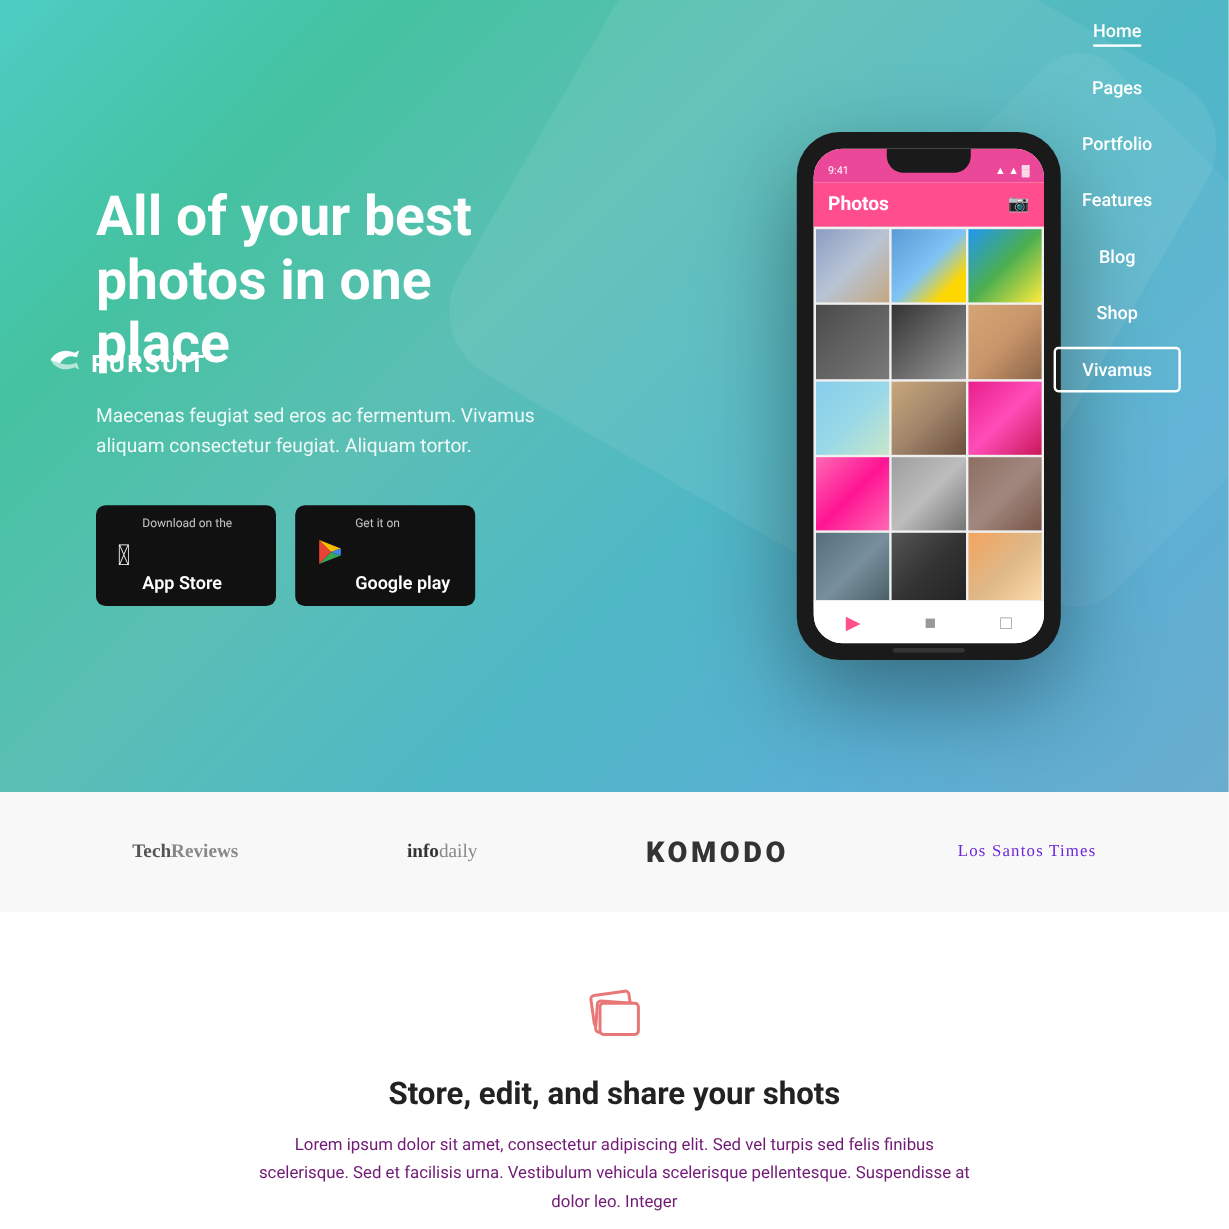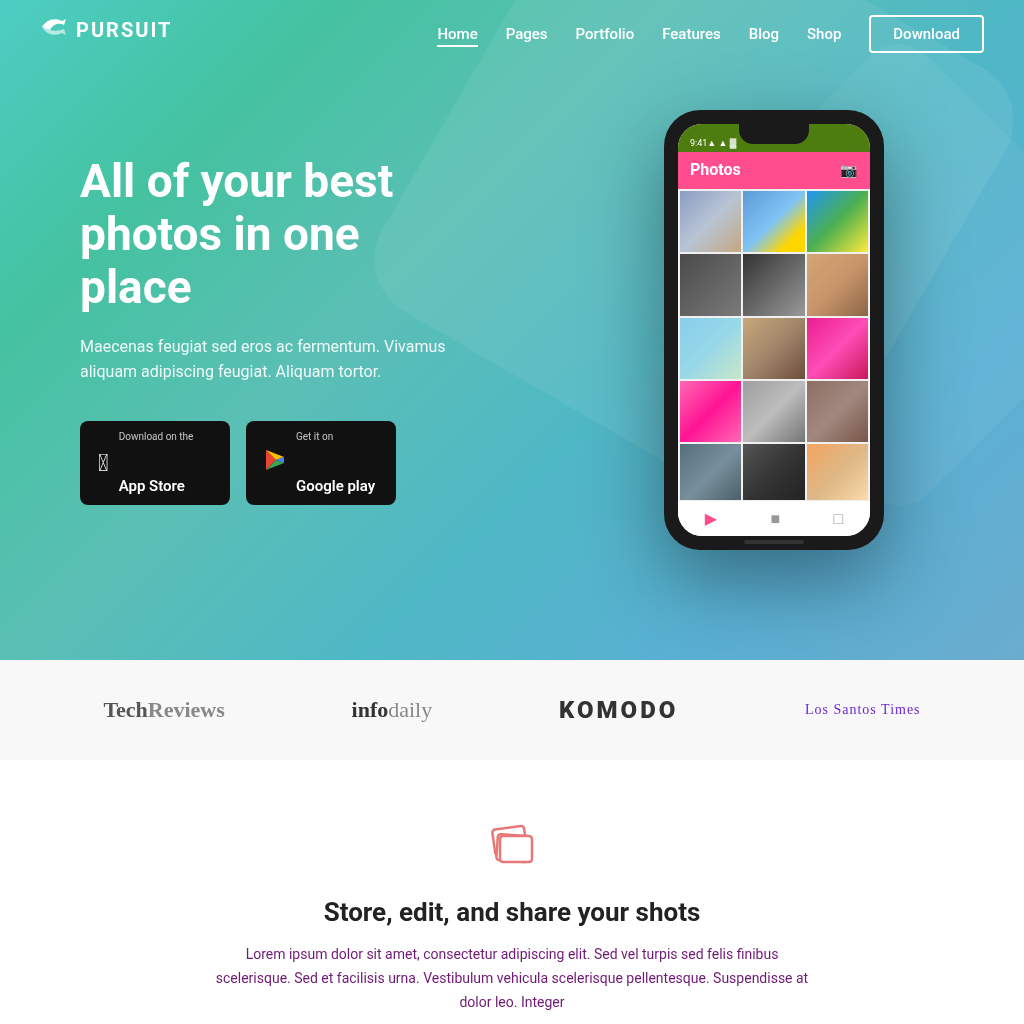--- a/index.html
+++ b/index.html
@@ -28,20 +28,21 @@
       color: white;
       font-weight: 700;
       font-size: 20px;
       letter-spacing: 2px;
     }
     .nav-links {
       display: flex;
       align-items: center;
       gap: 28px;
       list-style: none;
+      flex-direction: column;
     }
     .nav-links li a {
       color: white;
       text-decoration: none;
       font-size: 15px;
       font-weight: 500;
     }
     .nav-links li.active a {
       border-bottom: 2px solid white;
       padding-bottom: 2px;
@@ -163,25 +164,26 @@
     }
     .phone-screen {
       width: 100%;
       height: 100%;
       background: white;
       border-radius: 24px;
       overflow: hidden;
       position: relative;
     }
     .phone-status-bar {
-      background: #4d7c0f;
+      background: #ec4899;
       height: 28px;
       display: flex;
       align-items: flex-end;
       padding: 0 12px 4px;
+      justify-content: space-between;
       font-size: 9px;
       color: white;
     }
     .phone-header {
       background: #ff4d8d;
       padding: 8px 12px 10px;
       display: flex;
       justify-content: space-between;
       align-items: center;
     }
@@ -255,21 +257,21 @@
 
     
     .brands-section {
       background: #f8f8f8;
       padding: 36px 40px;
       display: flex;
       align-items: center;
       justify-content: space-around;
     }
     .brand-item {
-      font-size: 22px;
+      font-size: 16px;
       color: #888;
       font-weight: 400;
     }
     .brand-item.techreviews { font-family: Georgia, serif; }
     .brand-item.techreviews span { font-weight: 700; color: #555; }
     .brand-item.infodaily { font-family: 'Times New Roman', serif; }
     .brand-item.komodo { font-weight: 900; letter-spacing: 3px; color: #333; font-size: 24px; }
     .brand-item.lossantos { font-family: 'Times New Roman', serif; color: #6d28d9; font-size: 14px; letter-spacing: 1px; }
 
     
@@ -314,31 +316,31 @@
     </span>
     <span class="logo-text">PURSUIT</span>
   </div>
   <ul class="nav-links">
     <li class="active"><a href="#">Home</a></li>
     <li><a href="#">Pages</a></li>
     <li><a href="#">Portfolio</a></li>
     <li><a href="#">Features</a></li>
     <li><a href="#">Blog</a></li>
     <li><a href="#">Shop</a></li>
-    <li><a href="#" class="nav-purchase">Download</a></li>
+    <li><a href="#" class="nav-purchase">Vivamus</a></li>
   </ul>
 </nav>
 
 <section class="hero">
   <div class="hero-bg-shape"></div>
   <div class="hero-bg-shape2"></div>
 
   <div class="hero-content">
     <h1 class="hero-title">All of your best photos in one place</h1>
-    <p class="hero-subtitle">Maecenas feugiat sed eros ac fermentum. Vivamus aliquam adipiscing feugiat. Aliquam tortor.</p>
+    <p class="hero-subtitle">Maecenas feugiat sed eros ac fermentum. Vivamus aliquam consectetur feugiat. Aliquam tortor.</p>
     <div class="store-buttons">
       <a href="#" class="store-btn">
         <span class="store-btn-icon"></span>
         <span class="store-btn-text">
           <span class="store-btn-small">Download on the</span>
           <span class="store-btn-big">App Store</span>
         </span>
       </a>
       <a href="#" class="store-btn">
         <span class="store-btn-icon">

